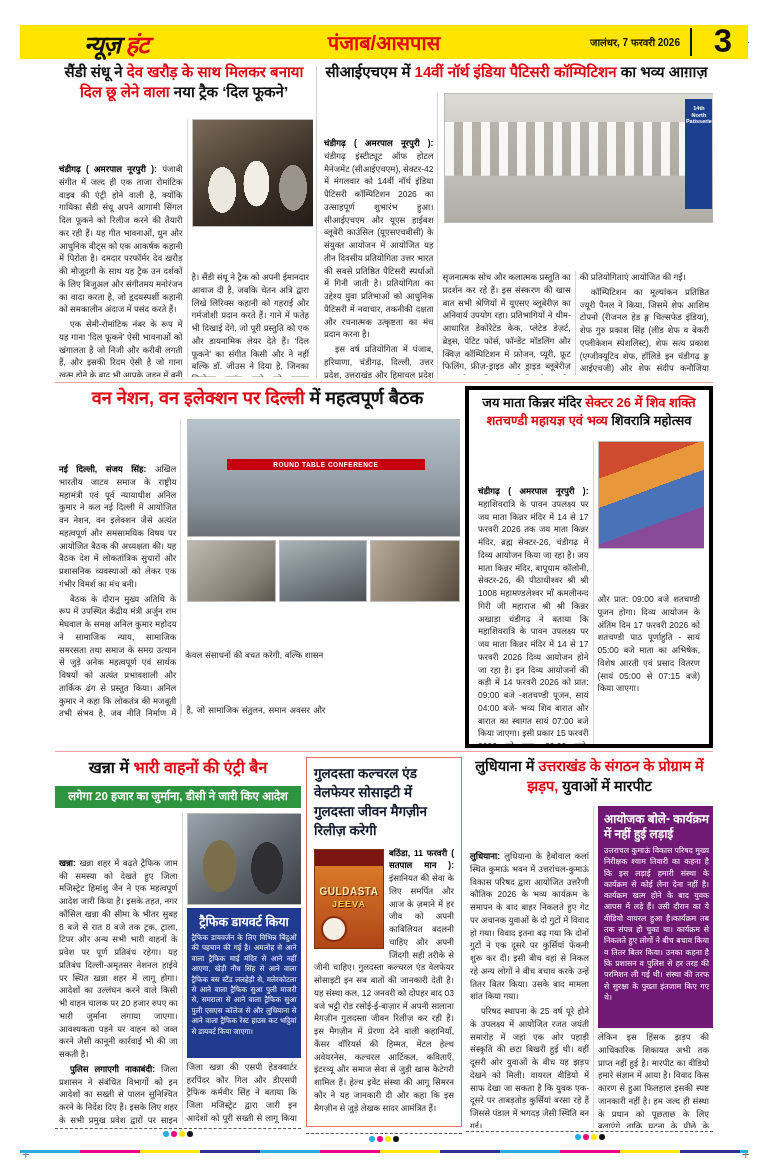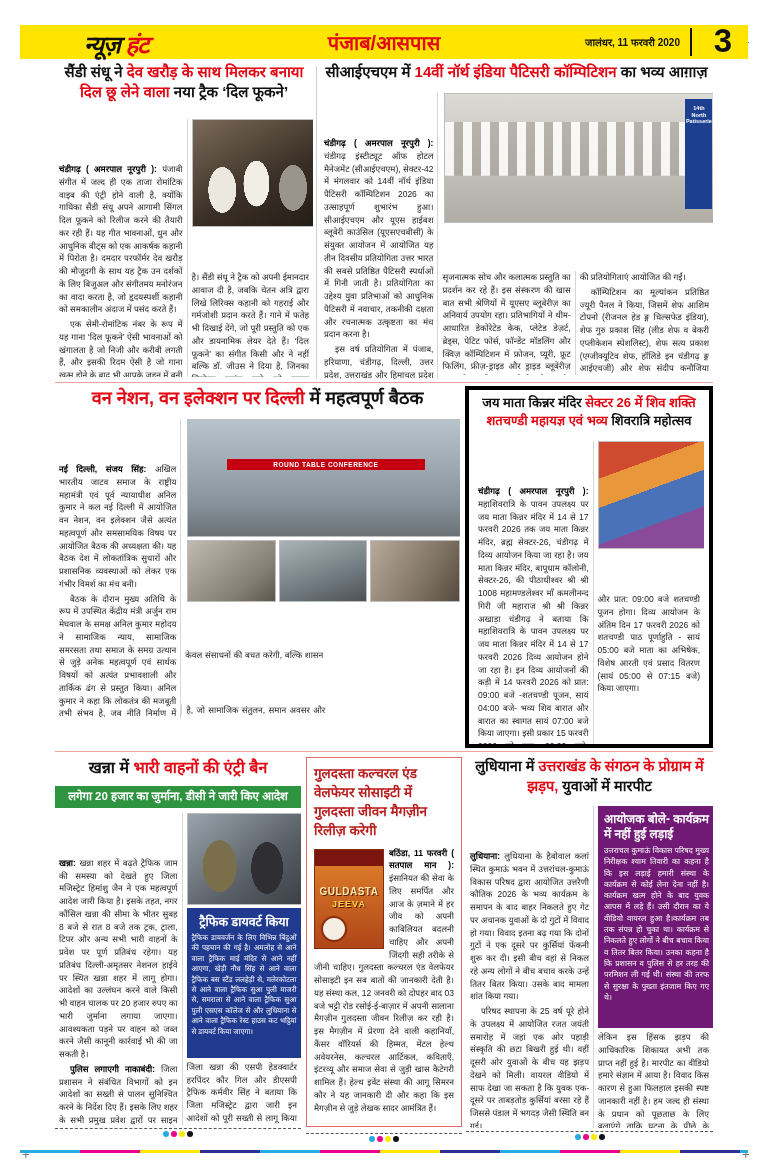--- a/index.html
+++ b/index.html
@@ -57,21 +57,21 @@
     linear-gradient(140deg,#9aa4ac,#5a6068 60%,#3c4046);}
   
   .bluebox{background:#203a8f;color:#fff;padding:5px 5px;box-sizing:border-box;}
   .bluebox .t{font-size:12.5px;font-weight:bold;text-align:center;margin-bottom:3px;}
   .bluebox .x{font-size:7.2px;line-height:1.45;text-align:justify;}
   .greenbox{background:#701a75;color:#fff;padding:6px 6px;box-sizing:border-box;}
   .greenbox .t{font-size:12px;font-weight:bold;line-height:1.25;margin-bottom:3px;}
   .greenbox .x{font-size:7.8px;line-height:1.45;text-align:justify;}
   
   #art6{border:1.5px solid #e86a6a;padding:7px 7px;box-sizing:border-box;}
-  #art6 .hl6{color:#b91c1c;font-size:13.5px;font-weight:bold;line-height:1.4;text-align:left;}
+  #art6 .hl6{color:#0f172a;font-size:13.5px;font-weight:bold;line-height:1.4;text-align:left;}
   .cover{float:left;width:70px;height:100px;margin:2px 5px 2px 0;border:1px solid #803010;
     background:linear-gradient(#e2832c,#b04518);position:relative;box-sizing:border-box;}
   .cover .band{position:absolute;left:0;right:0;top:0;height:16px;background:#7c1410;}
   .cover .c1{position:absolute;left:0;right:0;top:34px;text-align:center;color:#ffe9a8;font-weight:bold;font-size:10px;letter-spacing:.5px;text-shadow:1px 1px 0 #5c1c08;}
   .cover .c2{position:absolute;left:0;right:0;top:48px;text-align:center;color:#ffd24a;font-weight:bold;font-size:9px;letter-spacing:1px;text-shadow:1px 1px 0 #5c1c08;}
   .cover .seal{position:absolute;left:6px;bottom:6px;width:22px;height:22px;border-radius:50%;background:#f4efe2;border:2px solid #8a2c10;}
   
   .pinkrule{position:absolute;height:1px;background:#f0a39e;}
   .dashline{border-top:1px dashed #555;margin-top:3px;}
   .dots{display:flex;justify-content:center;gap:2px;margin-top:2px;}
@@ -89,21 +89,21 @@
 <div class="regmark" style="left:742px;top:36px;">+</div>
 <div class="regmark" style="left:22px;top:1148px;">+</div>
 <div class="regmark" style="left:742px;top:1148px;">+</div>
 
 <div id="masthead">
   <div id="logo">
     <span class="w1">न्यूज़</span>
     <span class="w2">हंट</span>
   </div>
   <div id="section-title">पंजाब/आसपास</div>
-  <div id="dateline">जालंधर, 11 फरवरी 2020</div>
+  <div id="dateline">जालंधर, 7 फरवरी 2026</div>
   <div id="mast-divider"></div>
   <div id="page-number">3</div>
 </div>
 
 <div class="vline-row1"></div>
 
 <div class="article" id="art1" style="left:55px;top:62px;width:258px;height:318px;">
   <div class="hl" style="font-size:15px;height:52px;overflow:hidden;">
     <span>सैंडी संधू ने </span><span class="r">देव खरौड़ के साथ मिलकर बनाया दिल छू लेने वाला </span><span>नया ट्रैक ‘दिल फूकने’</span>
   </div>

